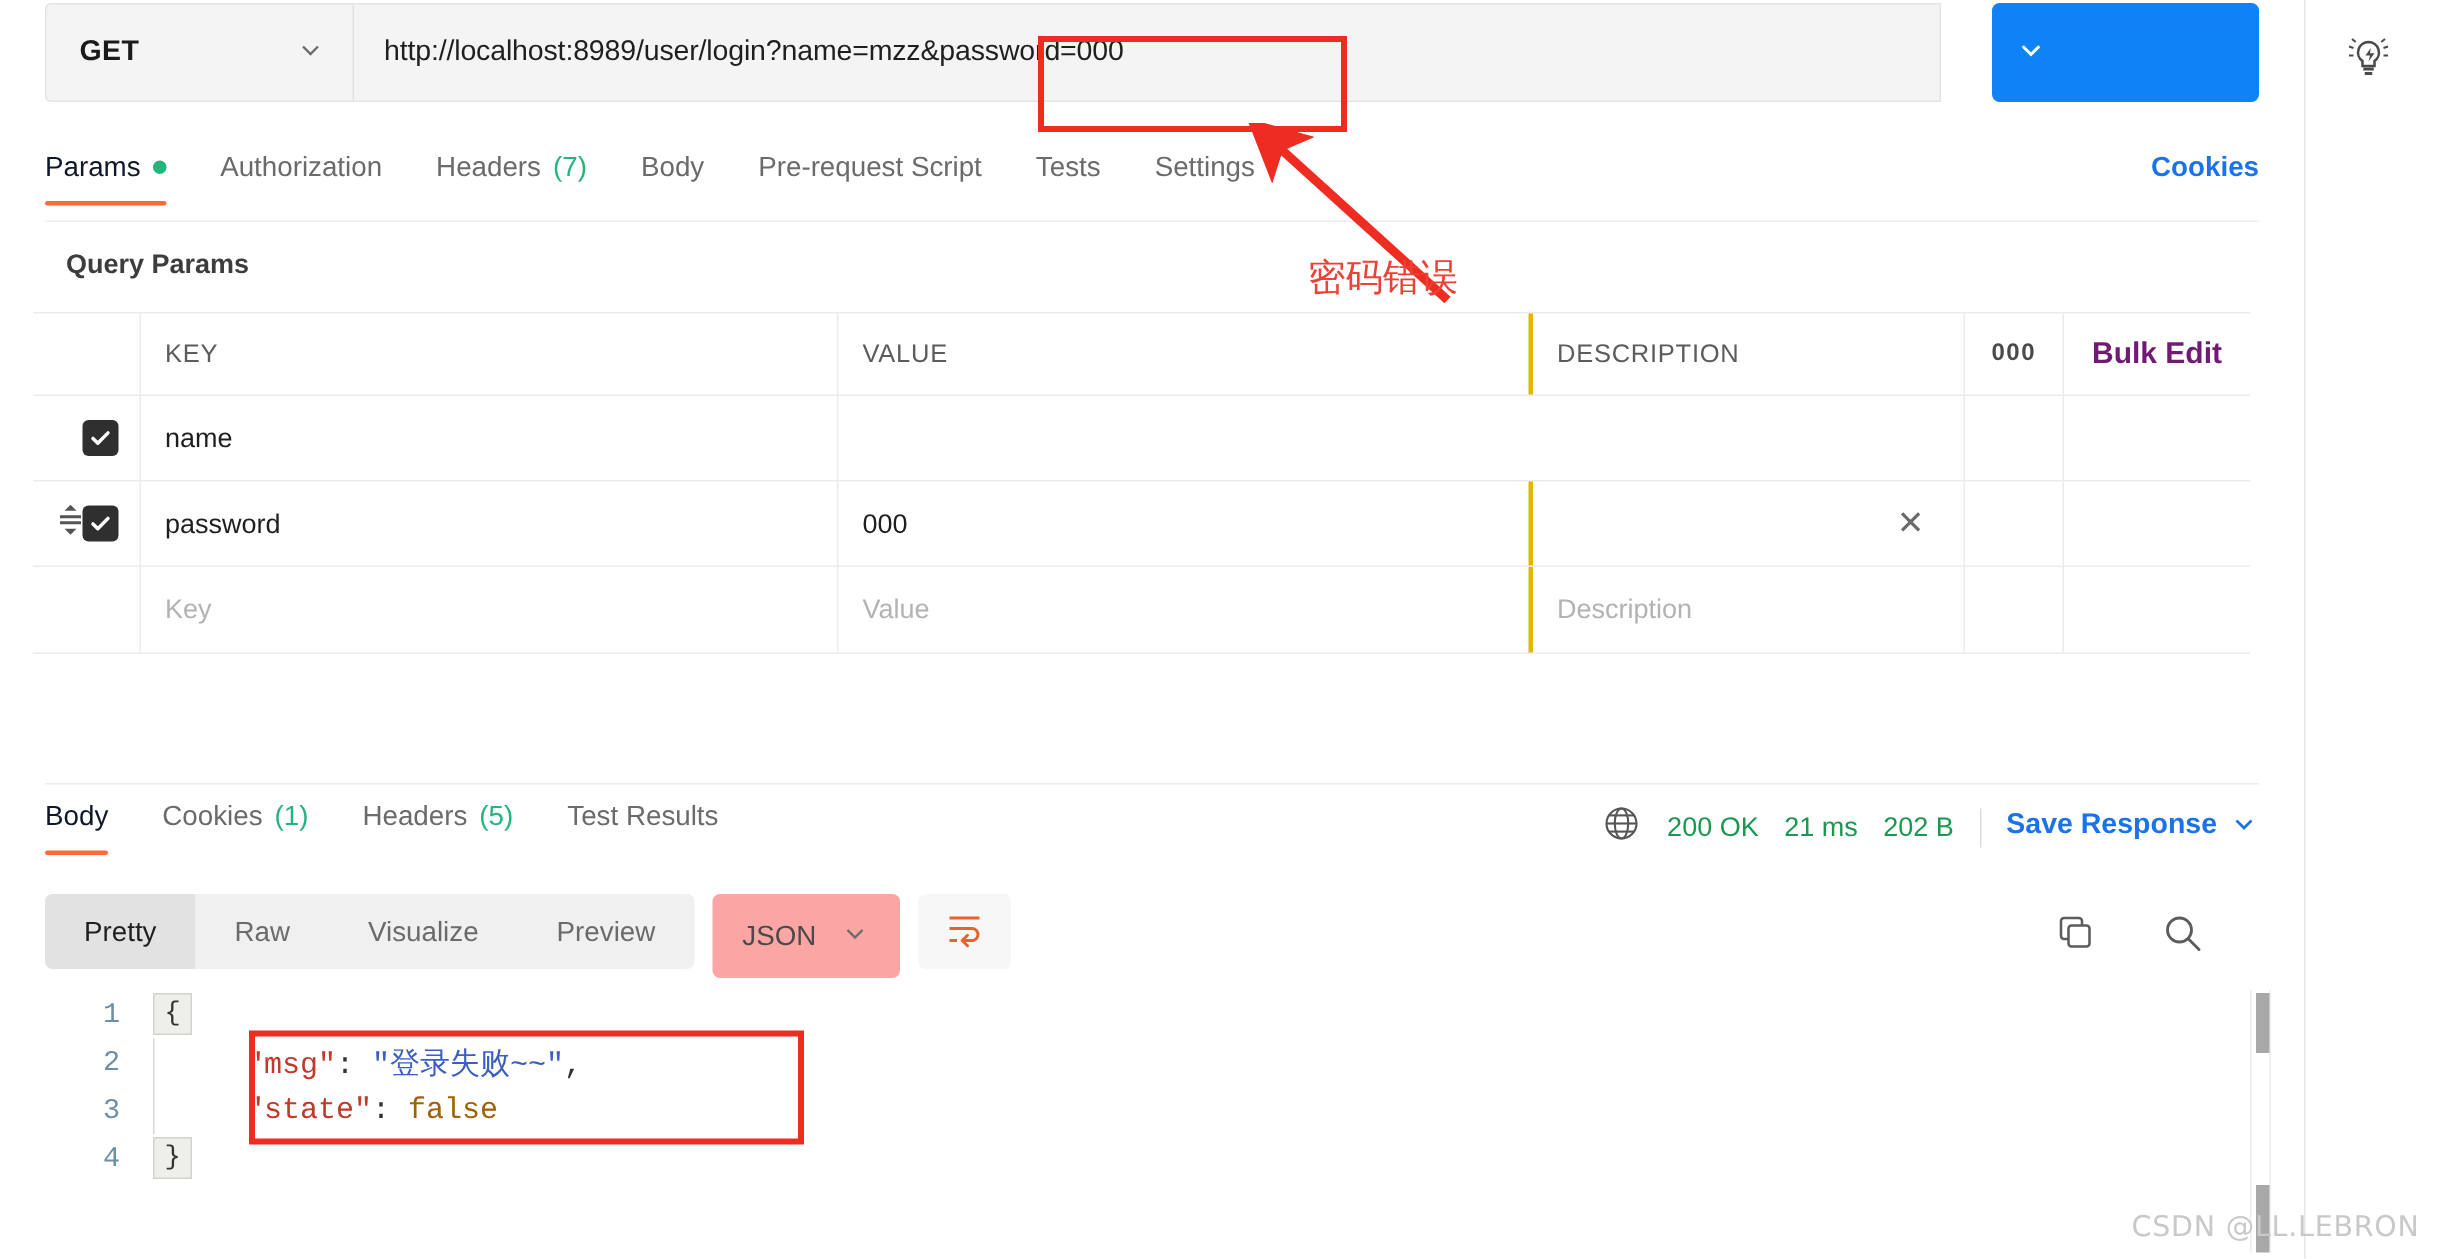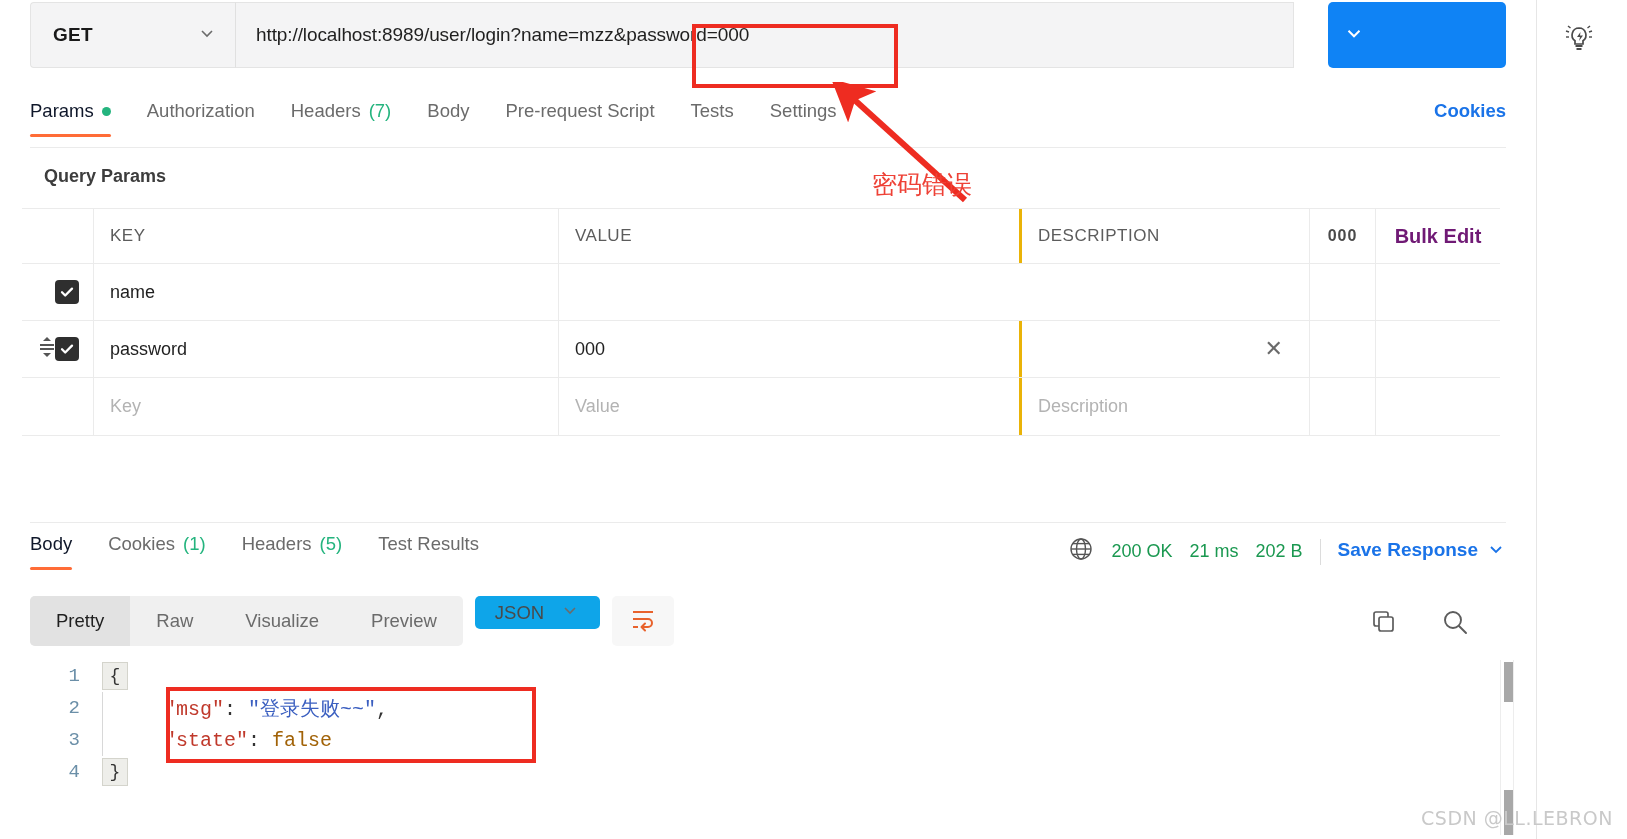--- a/index.html
+++ b/index.html
@@ -175,21 +175,21 @@
   .seg {
     height: 50px; background: #f0f0f0; border-radius: 5px;
     display: flex; align-items: stretch; overflow: hidden;
   }
   .seg-item {
     padding: 0 26px; display: flex; align-items: center;
     font-size: 18.5px; color: #6b6b6b; cursor: pointer;
   }
   .seg-item.active { background: #e2e2e2; color: #1f1f1f; }
   .json-sel {
-    height: 33px; background: #0ea5e9; border-radius: 5px;
+    height: 56px; background: #fca5a5; border-radius: 5px;
     display: flex; align-items: center; gap: 16px;
     padding: 0 20px; cursor: pointer;
     font-size: 18.5px; color: #4a4a4a;
   }
   .wrap-btn {
     height: 50px; width: 62px; background: #f7f7f7; border-radius: 5px;
     display: flex; align-items: center; justify-content: center; cursor: pointer;
   }
   .tool-right {
     position: absolute; right: 36px; top: 0; height: 52px;

